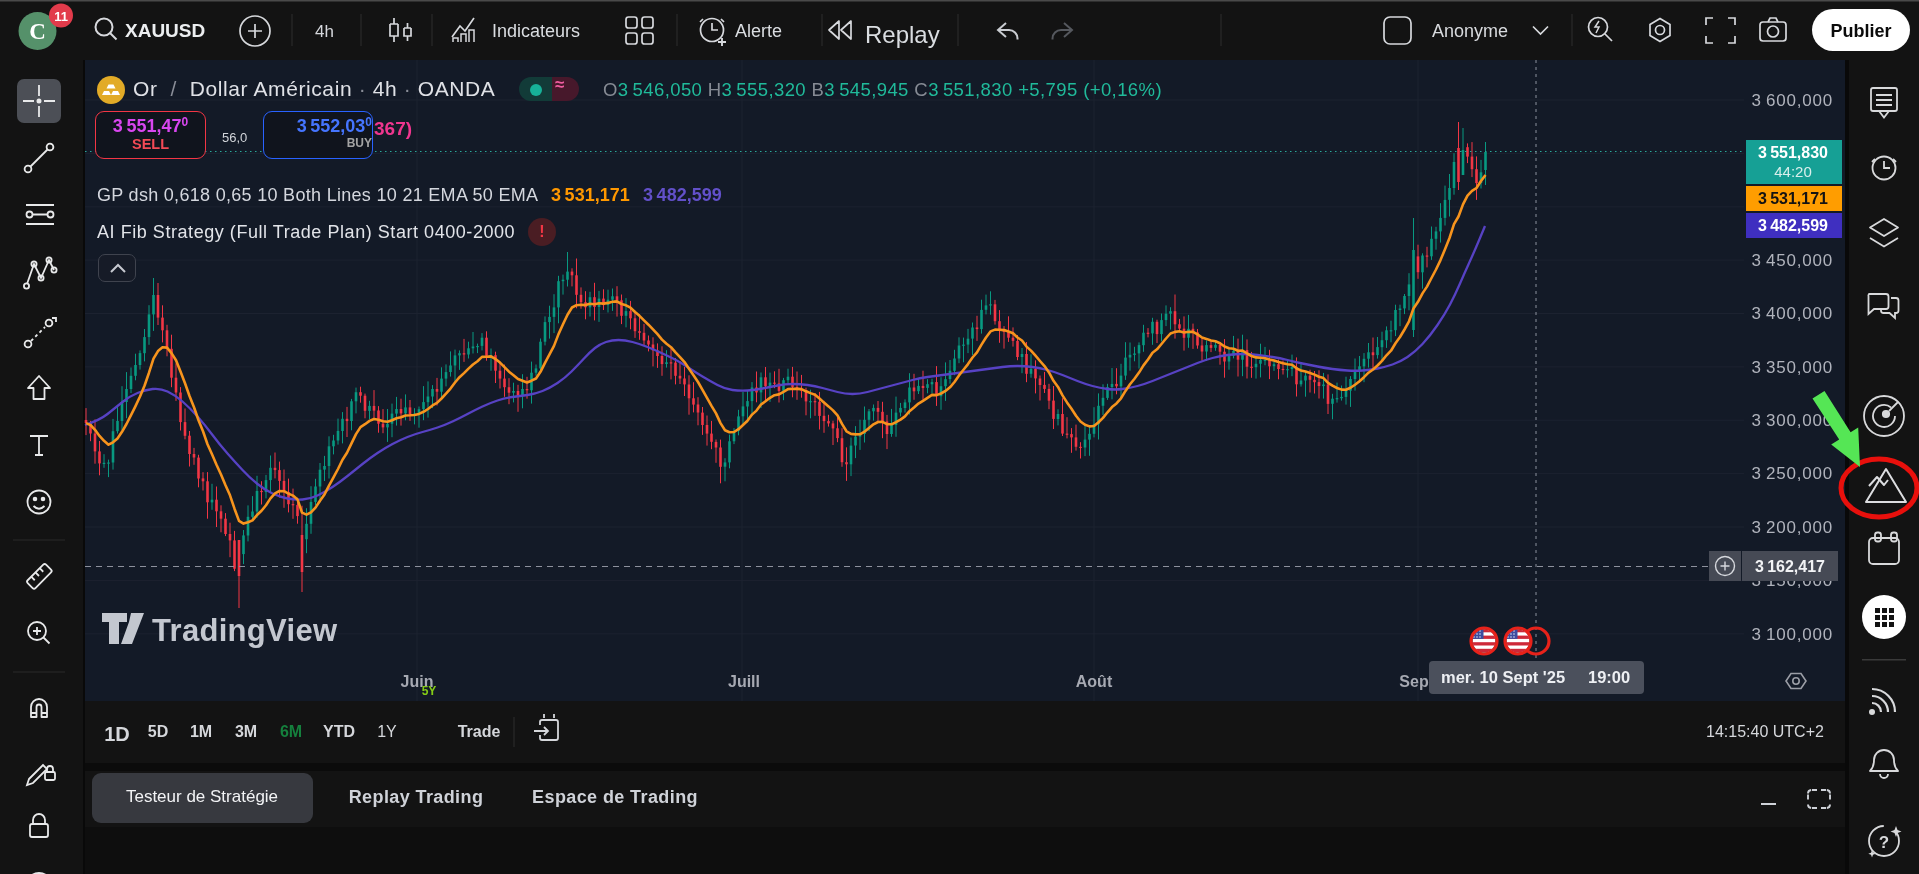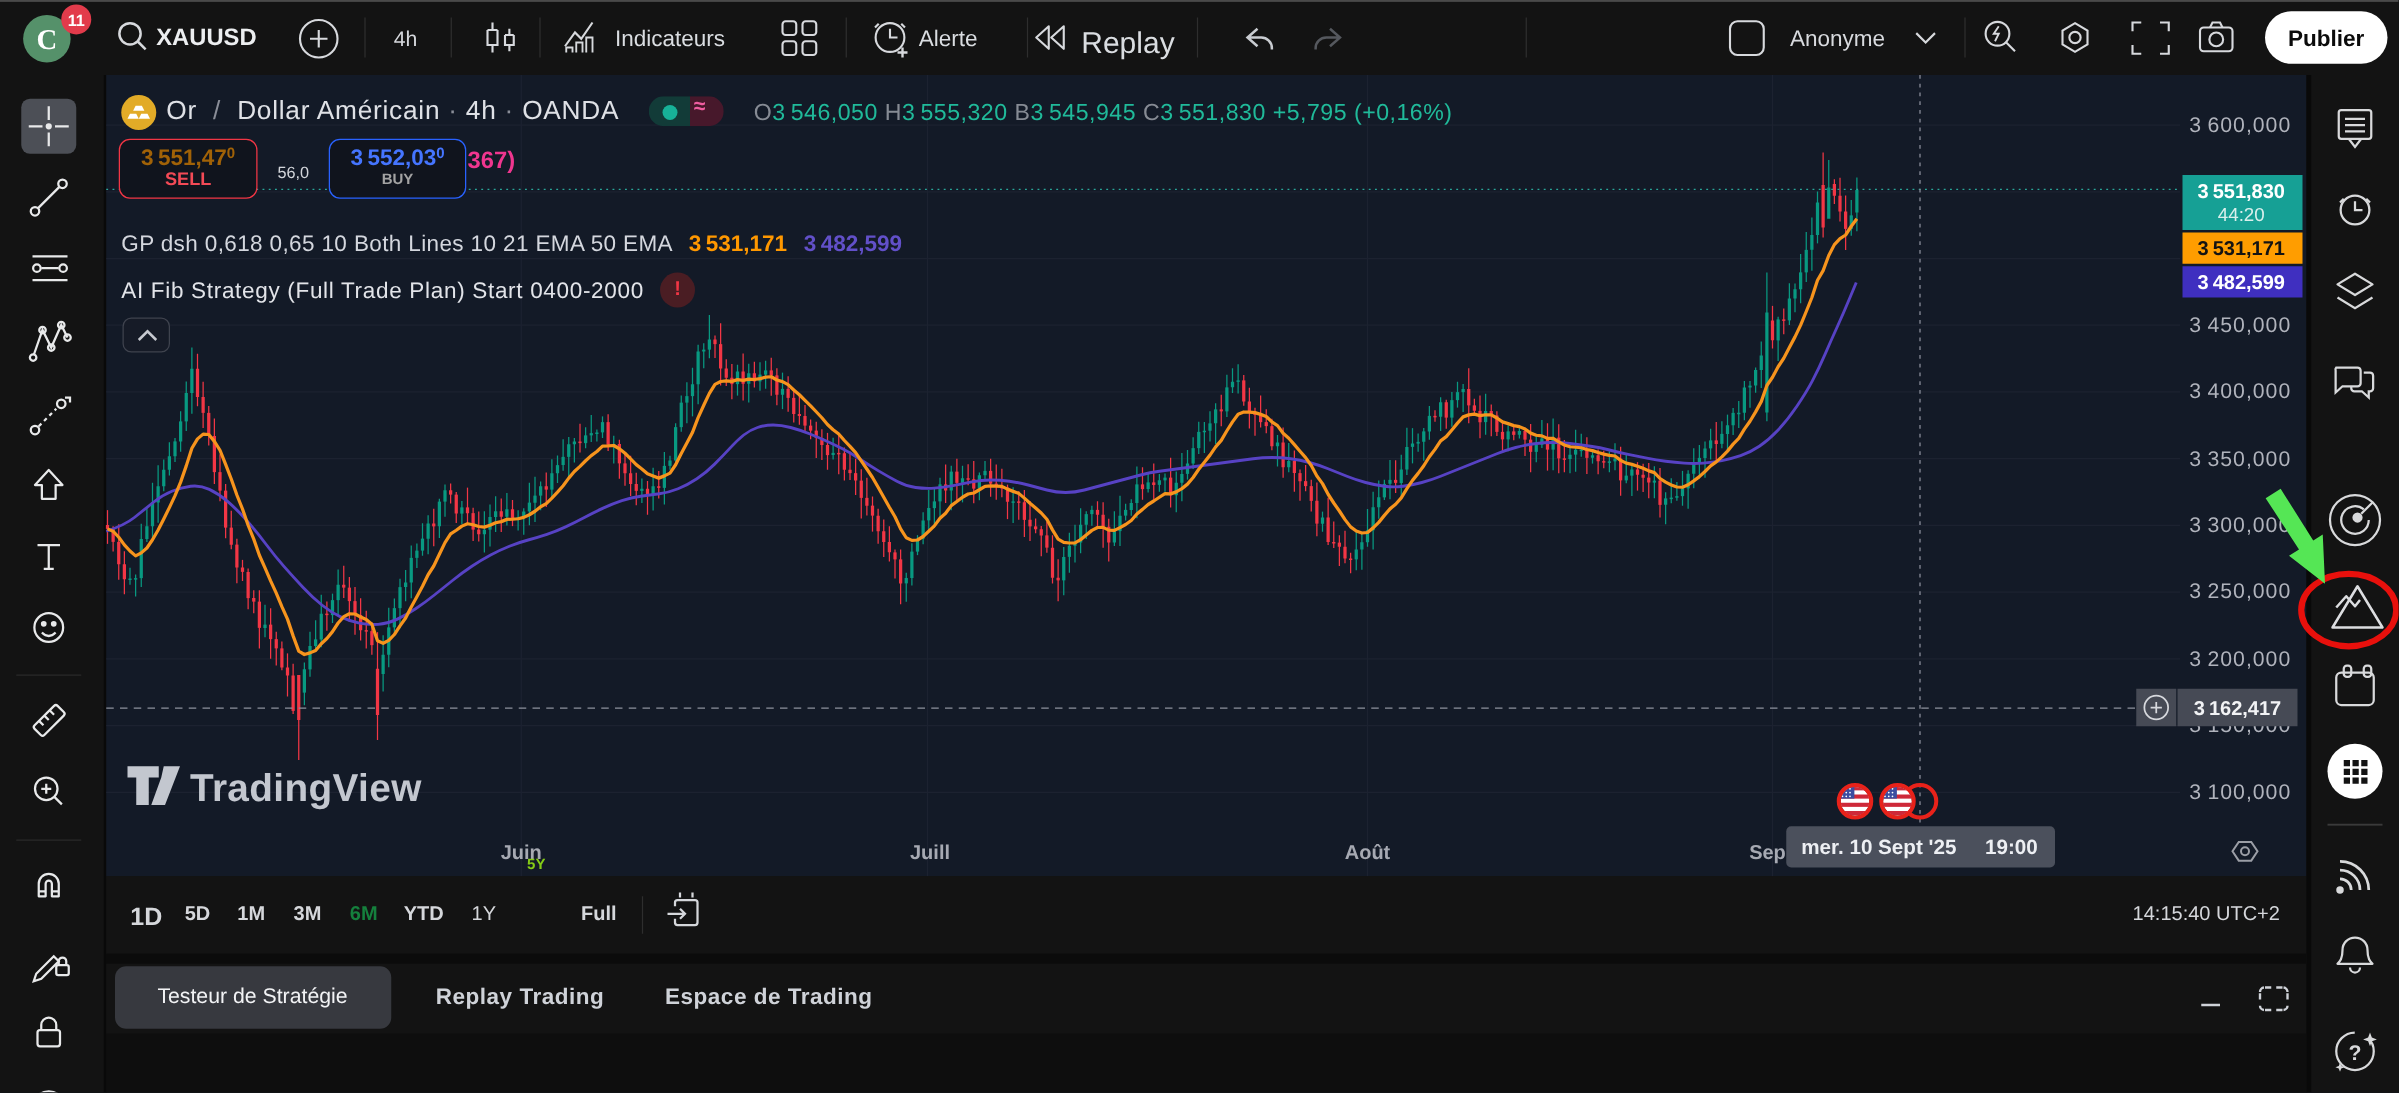--- a/index.html
+++ b/index.html
@@ -775,25 +775,25 @@
 <div class="a tt" style="left:133px;top:77px;font-size:21px;letter-spacing:.6px;color:#dfe1e6">Or&nbsp;&nbsp;<span style="color:#8a8e98">/</span>&nbsp;&nbsp;Dollar Américain&nbsp;<span style="color:#8a8e98">·</span>&nbsp;4h&nbsp;<span style="color:#8a8e98">·</span>&nbsp;OANDA</div>
 <div class="a" style="left:519px;top:77px;width:60px;height:24px;border-radius:12px;overflow:hidden">
  <div class="a" style="left:0;top:0;width:33px;height:24px;background:#123b38"></div>
  <div class="a" style="left:33px;top:0;width:27px;height:24px;background:#47182b"></div>
  <div class="a" style="left:11px;top:6.5px;width:12px;height:12px;border-radius:50%;background:#17b198"></div>
  <div class="a" style="left:36px;top:-2px;font-size:17px;font-weight:bold;color:#ef5da0">≈</div>
 </div>
 <div class="a tt" style="left:603px;top:79px;font-size:18.5px;letter-spacing:.4px;color:#20ba9a"><span style="color:#868b94">O</span>3 546,050&nbsp;<span style="color:#868b94">H</span>3 555,320&nbsp;<span style="color:#868b94">B</span>3 545,945&nbsp;<span style="color:#868b94">C</span>3 551,830&nbsp;+5,795 (+0,16%)</div>
 <div class="a tt" style="left:374px;top:118px;font-size:19px;font-weight:bold;color:#f0368f">367)</div>
 <div class="a" style="left:95px;top:111px;width:111px;height:48px;background:#10141d;border:1.5px solid #f23645;border-radius:9px;text-align:center">
- <div style="font-size:18px;font-weight:bold;color:#a16207;margin-top:3px">3 551,47<span style="font-size:12px;vertical-align:6px">0</span></div>
+ <div style="font-size:18px;font-weight:bold;color:#d946ef;margin-top:3px">3 551,47<span style="font-size:12px;vertical-align:6px">0</span></div>
  <div style="font-size:14.5px;font-weight:bold;color:#f34a56;margin-top:-1px">SELL</div>
   </div>
 <div class="a tt" style="left:222px;top:130px;font-size:13px;color:#d2d5da">56,0</div>
-<div class="a" style="left:263px;top:111px;width:110px;height:48px;background:#10141d;border:1.5px solid #2962ff;border-radius:9px;text-align:center">
+<div class="a" style="left:263px;top:111px;width:110px;height:48px;background:#10141d;border:1.5px solid #2962ff;border-radius:9px;text-align:right">
  <div style="font-size:18px;font-weight:bold;color:#4575ff;margin-top:3px">3 552,03<span style="font-size:12px;vertical-align:6px">0</span></div>
  <div style="font-size:12px;font-weight:bold;color:#a3a3a3;margin-top:-1px">BUY</div>
   </div>
 <div class="a tt" style="left:97px;top:185px;font-size:18px;letter-spacing:.3px;color:#d4d7de">GP dsh 0,618 0,65 10 Both Lines 10 21 EMA 50 EMA</div>
 <div class="a tt" style="left:551px;top:185px;font-size:18px;font-weight:bold;color:#ff9800">3 531,171</div>
 <div class="a tt" style="left:643px;top:185px;font-size:18px;font-weight:bold;color:#6250c9">3 482,599</div>
 <div class="a tt" style="left:97px;top:222px;font-size:18px;letter-spacing:.55px;color:#e2e4e9">AI Fib Strategy (Full Trade Plan) Start 0400-2000</div>
 <div class="a" style="left:528px;top:218px;width:28px;height:28px;border-radius:50%;background:#4a1d23;text-align:center;line-height:28px;font-size:16px;font-weight:bold;color:#f23645">!</div>
 <div class="a" style="left:98px;top:254px;width:38px;height:28px;border:1px solid #3f434e;border-radius:7px;background:#161b27">
 <svg width="38" height="28">
@@ -801,21 +801,21 @@
     </svg></div>
 <div class="a" style="left:85px;top:701px;width:1760px;height:62px;background:#131313"></div>
 <div class="a tt" style="left:117px;top:723px;font-size:20px;font-weight:bold;color:#d5d7db;transform:translateX(-50%)">1D</div>
 <div class="a tt" style="left:158px;top:723px;font-size:16px;font-weight:bold;color:#d5d7db;transform:translateX(-50%)">5D</div>
 <div class="a tt" style="left:201px;top:723px;font-size:16px;font-weight:bold;color:#d5d7db;transform:translateX(-50%)">1M</div>
 <div class="a tt" style="left:246px;top:723px;font-size:16px;font-weight:bold;color:#d5d7db;transform:translateX(-50%)">3M</div>
 <div class="a tt" style="left:291px;top:723px;font-size:16px;font-weight:bold;color:#15803d;transform:translateX(-50%)">6M</div>
 <div class="a tt" style="left:339px;top:723px;font-size:16px;font-weight:bold;color:#d5d7db;transform:translateX(-50%)">YTD</div>
 <div class="a tt" style="left:387px;top:723px;font-size:16px;font-weight:normal;color:#d5d7db;transform:translateX(-50%)">1Y</div>
 <div class="a tt" style="left:429px;top:684px;font-size:12px;font-weight:bold;color:#84cc16;transform:translateX(-50%)">5Y</div>
-<div class="a tt" style="left:479px;top:723px;font-size:16px;font-weight:bold;color:#d5d7db;transform:translateX(-50%)">Full</div>
+<div class="a tt" style="left:479px;top:723px;font-size:16px;font-weight:bold;color:#d5d7db;transform:translateX(-50%)">Trade</div>
 <svg class="a" style="left:500px;top:701px" width="120" height="62" viewBox="0 0 120 62">
 <path d="M14,16 v30" stroke="#2e2e2e" stroke-width="1"></path>
 <g stroke="#d5d7db" stroke-width="1.8" fill="none">
       <path d="M40,24 v-3 a2,2 0 0 1 2,-2 h14 a2,2 0 0 1 2,2 v16 a2,2 0 0 1 -2,2 h-14 a2,2 0 0 1 -2,-2 v-3"></path>
       <path d="M44,17 v-4 M54,17 v-4"></path>
       <path d="M34,30 h14 m-4,-4 l4,4 -4,4"></path>
     </g>
 </svg>
 <div class="a tt" style="left:1700px;top:723px;width:130px;text-align:center;font-size:16px;color:#d5d7db">14:15:40 UTC+2</div>
 <div class="a" style="left:85px;top:763px;width:1760px;height:8px;background:#0b0b0b"></div>

